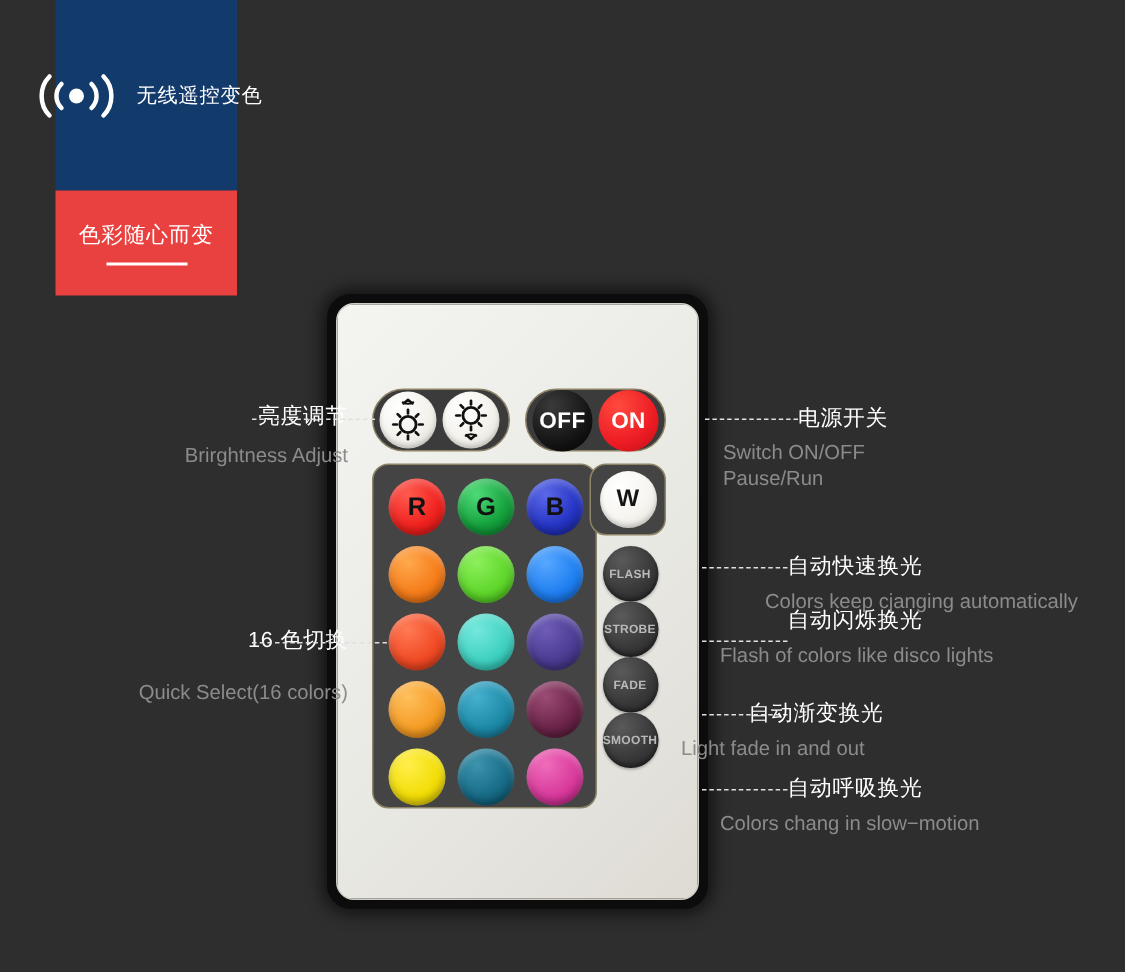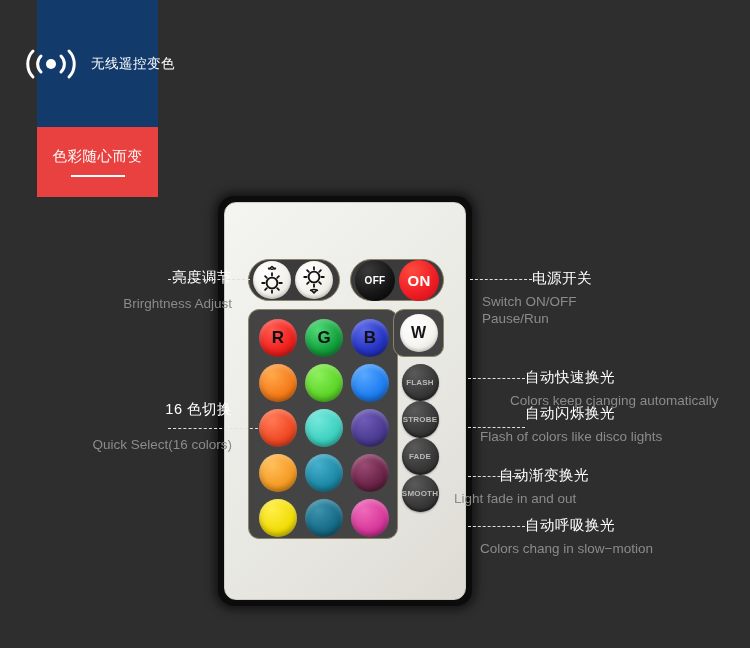--- a/index.html
+++ b/index.html
@@ -102,21 +102,21 @@
     width: 38px; height: 38px;
     background: radial-gradient(circle at 34% 28%, #ffffff 0%, #f3f2ec 55%, #dcdad1 100%);
     box-shadow: inset 0 -2px 3px rgba(0,0,0,0.18);
   }
   .sun-icon { width: 26px; height: 30px; display: block; }
 
   .btn-off {
     width: 41px; height: 41px;
     background: radial-gradient(circle at 33% 26%, #3a3a3a 0%, #151515 60%, #000000 100%);
     color: #ffffff;
-    font-size: 10px;
+    font-size: 15px;
     font-weight: bold;
     letter-spacing: 0.3px;
   }
   .btn-on {
     width: 41px; height: 41px;
     background: radial-gradient(circle at 33% 26%, #ff4a3d 0%, #ed1c24 60%, #c00d15 100%);
     color: #ffffff;
     font-size: 15px;
     font-weight: bold;
     letter-spacing: 0.3px;
@@ -338,21 +338,21 @@
     <div class="btn-mode">SMOOTH</div>
   </div>
 </div>
 
 <div class="callout left" style="left:36px; top:268px; width:196px;">
   <div class="cn">亮度调节</div>
   <div class="en" style="margin-top:9px;">Brirghtness Adjust</div>
 </div>
 <div class="dash" style="left:168px; top:279px; width:82px;"></div>
 
-<div class="callout left" style="left:36px; top:400px; width:196px;">
+<div class="callout left" style="left:36px; top:417px; width:196px;">
   <div class="cn">16 色切换</div>
   <div class="en" style="margin-top:18px;">Quick Select(16 colors)</div>
 </div>
 <div class="dash" style="left:168px; top:428px; width:90px;"></div>
 
 <div class="dash" style="left:470px; top:279px; width:62px;"></div>
 <div class="callout right" style="left:532px; top:269px;">
   <div class="cn">电源开关</div>
   <div class="en" style="margin-top:6px; margin-left:-50px;">Switch ON/OFF</div>
   <div class="en" style="margin-top:2px; margin-left:-50px;">Pause/Run</div>

